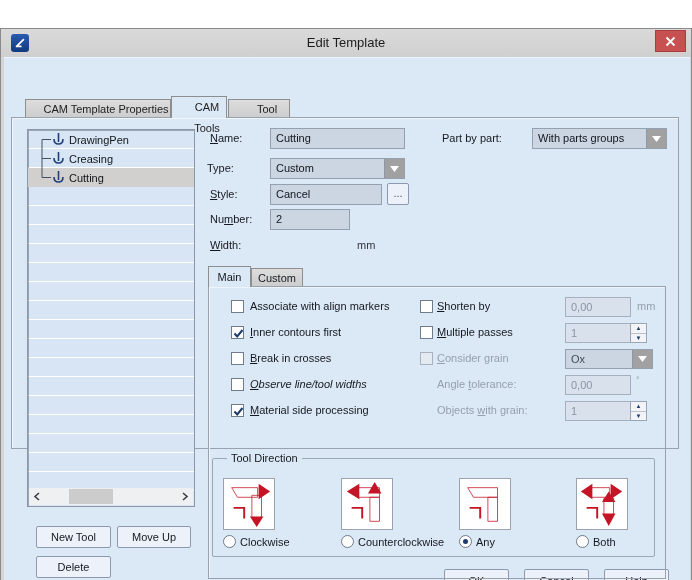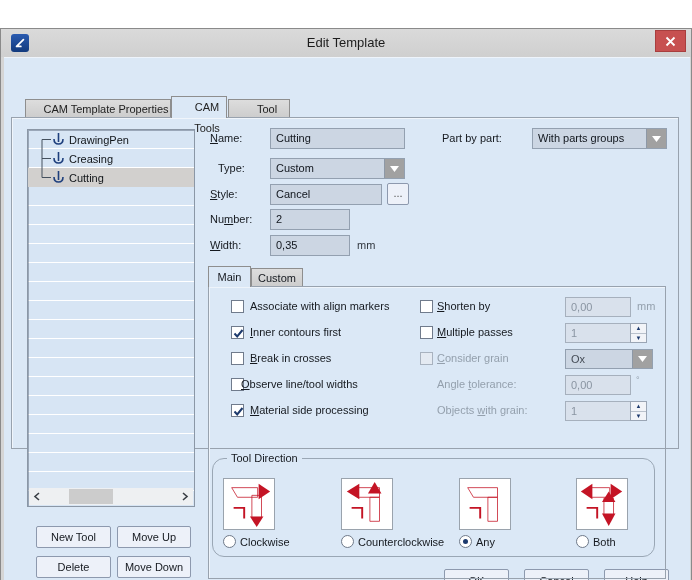--- a/index.html
+++ b/index.html
@@ -77,21 +77,21 @@
   
   .cb { position:absolute; width:13px; height:13px; background:#ffffff; border:1px solid #707b8c; }
   .cb svg { display:none; position:absolute; left:0; top:0; }
   .cb.on svg { display:block; }
   .cb.dis { background:#e4eaf2; border-color:#a8b2bf; }
   .opt-label { position:absolute; color:#15191f; white-space:nowrap; }
   .rb { position:absolute; width:13px; height:13px; border-radius:50%; background:#fff; border:1px solid #6f7a8a; }
   .rb.on::after { content:""; position:absolute; left:3px; top:3px; width:5px; height:5px; border-radius:50%; background:#1d3a6d; }
 
   
-  .group { position:absolute; left:3px; top:171px; width:443px; height:99px; border:1px solid #9aa7b5; border-radius:12px; }
+  .group { position:absolute; left:3px; top:171px; width:443px; height:99px; border:1px solid #9aa7b5; border-radius:2px; }
   .group-legend { position:absolute; left:14px; top:-7px; background:#dbe8f6; padding:0 4px; color:#15191f; }
   .dir-icon { position:absolute; top:19px; width:52px; height:52px; background:#ffffff; border:1px solid #9aa3ad; }
   .dir0 { left:10px; } .dir1 { left:128px; } .dir2 { left:246px; } .dir3 { left:363px; }
 
   
   .btn-ok     { left:440px; top:511px; width:65px; height:23px; line-height:22px; }
   .btn-cancel { left:520px; top:511px; width:65px; height:23px; line-height:22px; }
   .btn-help   { left:600px; top:511px; width:65px; height:23px; line-height:22px; }
 </style>
 </head>
@@ -162,44 +162,42 @@
               <svg width="8" height="9" viewBox="0 0 8 9">
                 <path d="M2,1 L6,4.5 L2,8" stroke="#3a3f46" stroke-width="1.6" fill="none"></path>
               </svg>
             </span>
         </div>
       </div>
 
       <div class="btn btn-newtool">New Tool</div>
       <div class="btn btn-moveup">Move Up</div>
       <div class="btn btn-delete">Delete</div>
-      <div class="btn btn-movedown">Move Down</div>
 
       <span class="lbl" style="left:198px; top:14px;"><u>N</u>ame:</span>
       <div class="field" style="left:258px; top:10px; width:135px; height:21px;">Cutting</div>
 
-      <span class="lbl" style="left:206px; top:44px;">Type:</span>
+      <span class="lbl" style="left:195px; top:44px;">Type:</span>
       <div class="field combo" style="left:258px; top:40px; width:135px; height:21px;">
         <span>Custom</span>
         <span class="drop">
             <svg width="9" height="6" viewBox="0 0 9 6">
               <path d="M0,0 H9 L4.5,6 Z" fill="#fff"></path>
             </svg>
           </span>
       </div>
 
       <span class="lbl" style="left:198px; top:70px;"><u>S</u>tyle:</span>
       <div class="field" style="left:258px; top:66px; width:112px; height:21px;">Cancel</div>
       <div class="btn browse" style="position:absolute;">...</div>
 
       <span class="lbl" style="left:198px; top:95px;">Nu<u>m</u>ber:</span>
       <div class="field" style="left:258px; top:91px; width:80px; height:21px;">2</div>
 
       <span class="lbl" style="left:198px; top:121px;"><u>W</u>idth:</span>
-      <div class="field" style="left:258px; top:117px; width:80px; height:21px;">0,35</div>
       <span class="unit" style="left:345px; top:121px;">mm</span>
 
       <span class="lbl" style="left:430px; top:14px;">Part by part:</span>
       <div class="field combo" style="left:520px; top:10px; width:135px; height:21px;">
         <span>With parts groups</span>
         <span class="drop">
             <svg width="9" height="6" viewBox="0 0 9 6">
               <path d="M0,0 H9 L4.5,6 Z" fill="#fff"></path>
             </svg>
           </span>
@@ -217,21 +215,21 @@
             <svg width="13" height="13" viewBox="0 0 13 13">
               <path d="M2.5,6.5 L5.2,9.5 L10.5,3" stroke="#1d3a6d" stroke-width="2" fill="none"></path>
             </svg>
           </span>
         <span class="opt-label" style="left:41px; top:39px;"><u>I</u>nner contours first</span>
 
         <span class="cb" style="left:22px; top:65px;"></span>
         <span class="opt-label" style="left:41px; top:65px;"><u>B</u>reak in crosses</span>
 
         <span class="cb" style="left:22px; top:91px;"></span>
-        <span class="opt-label" style="left:32px; top:91px;"><u>O</u>bserve line/tool widths</span>
+        <span class="opt-label" style="left:41px; top:91px;font-style:italic;"><u>O</u>bserve line/tool widths</span>
 
         <span class="cb on" style="left:22px; top:117px;">
             <svg width="13" height="13" viewBox="0 0 13 13">
               <path d="M2.5,6.5 L5.2,9.5 L10.5,3" stroke="#1d3a6d" stroke-width="2" fill="none"></path>
             </svg>
           </span>
         <span class="opt-label" style="left:41px; top:117px;"><u>M</u>aterial side processing</span>
 
 
         <span class="cb" style="left:211px; top:13px;"></span>

